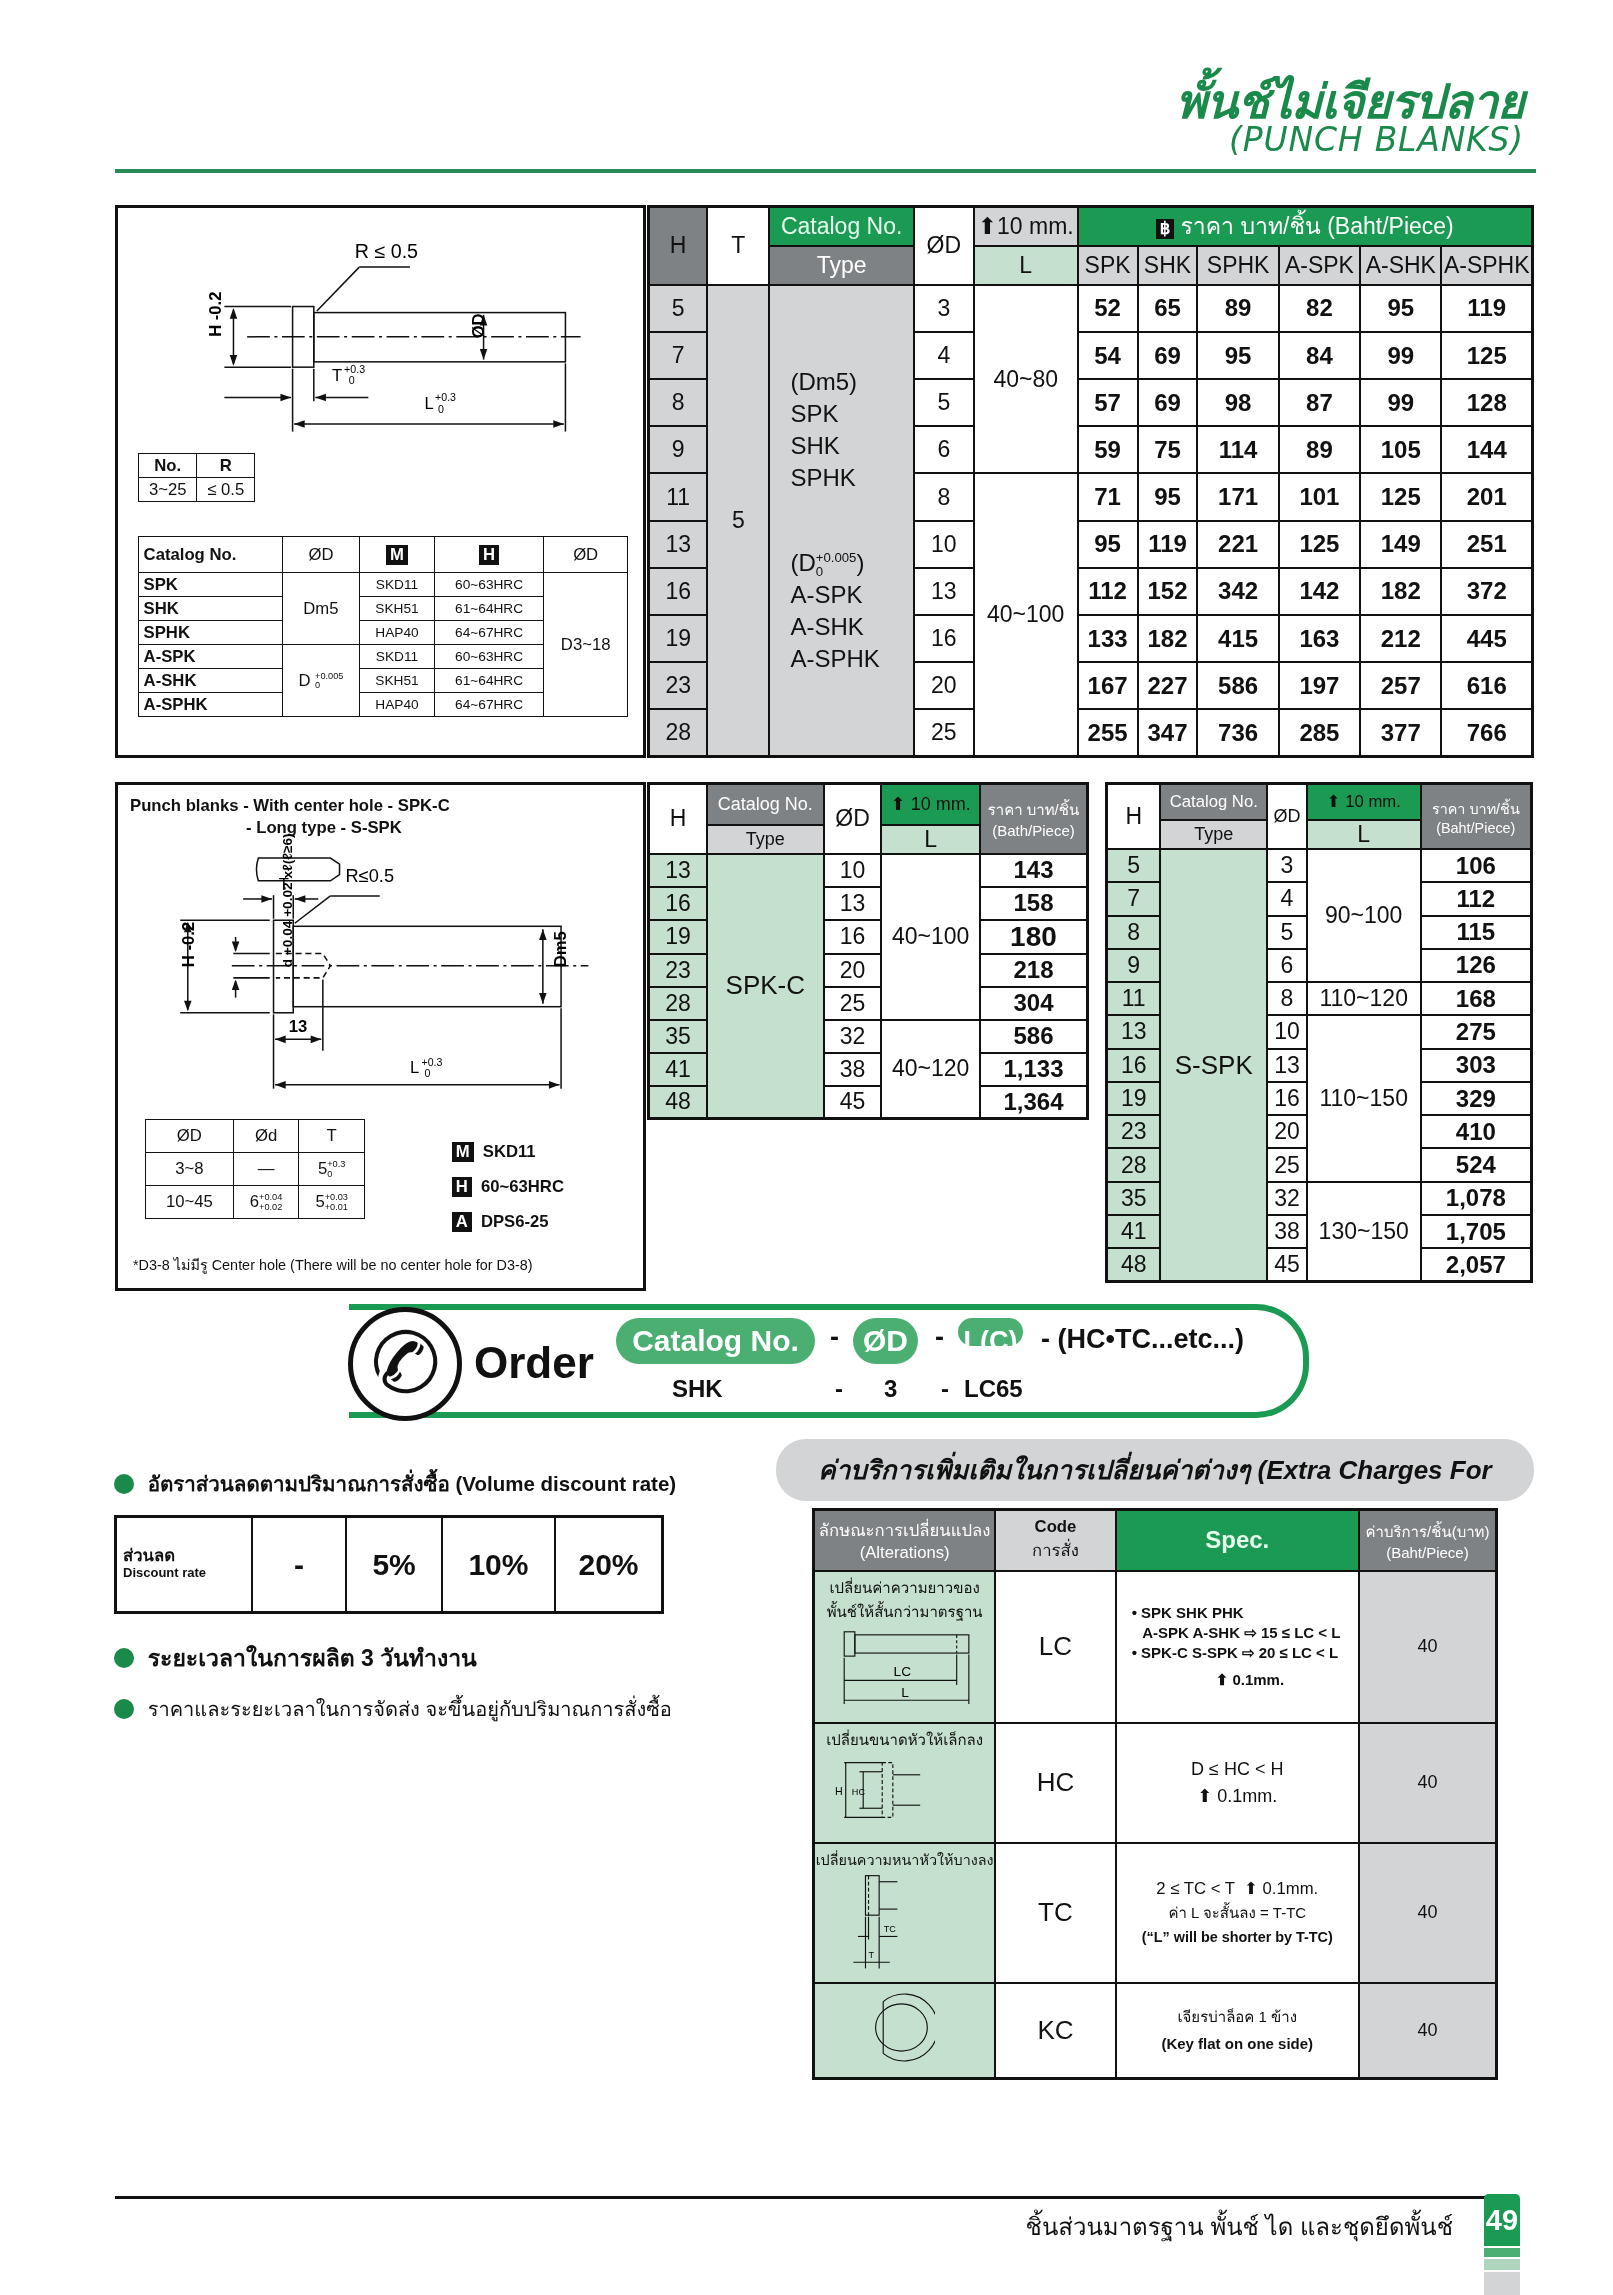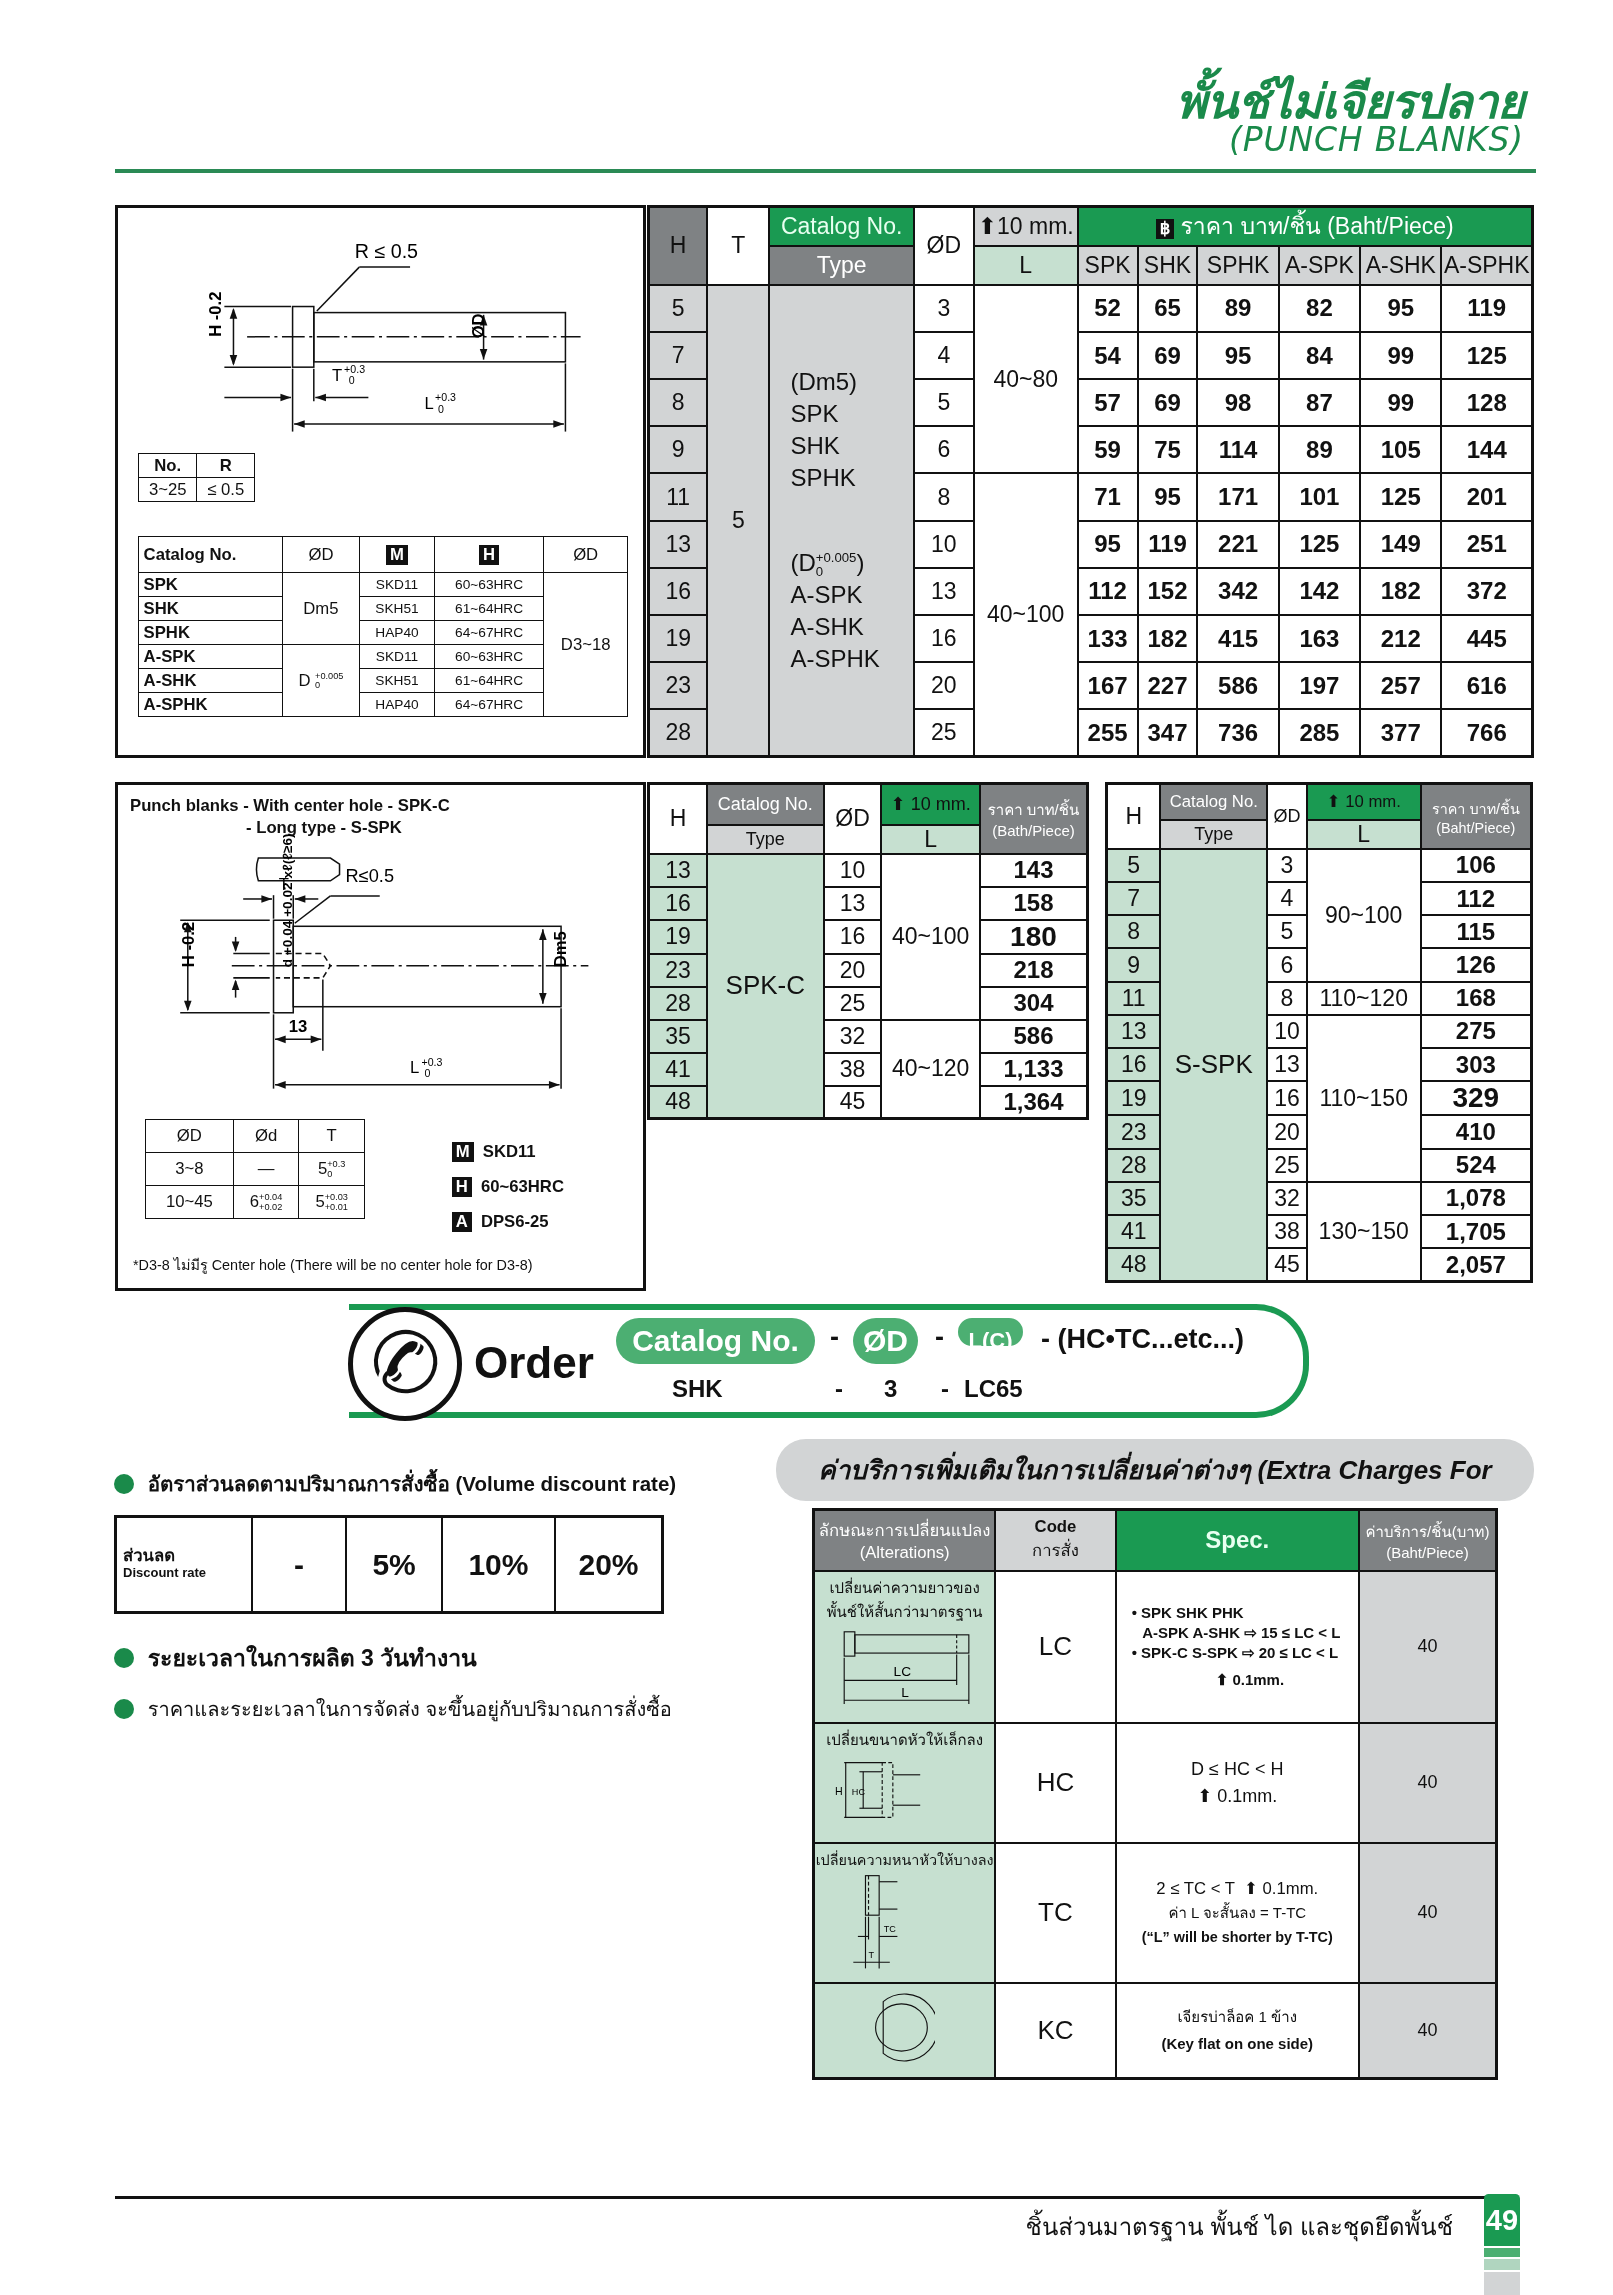--- a/index.html
+++ b/index.html
@@ -547,21 +547,21 @@
         <td class="cell-white bold" style="font-size:24px;">275</td>
       </tr>
       <tr style="height: 33px;">
         <td class="cell-lgreen">16</td>
         <td class="cell-white">13</td>
         <td class="cell-white bold" style="font-size:24px;">303</td>
       </tr>
       <tr style="height: 33px;">
         <td class="cell-lgreen">19</td>
         <td class="cell-white">16</td>
-        <td class="cell-white bold" style="font-size:28px;">329</td>
+        <td class="cell-white bold" style="font-size:24px;">329</td>
       </tr>
       <tr style="height: 33px;">
         <td class="cell-lgreen">23</td>
         <td class="cell-white">20</td>
         <td class="cell-white bold" style="font-size:24px;">410</td>
       </tr>
       <tr style="height: 33px;">
         <td class="cell-lgreen">28</td>
         <td class="cell-white">25</td>
         <td class="cell-white bold" style="font-size:24px;">524</td>
@@ -587,21 +587,21 @@
 
 <div class="abs order"></div>
 <div class="abs" style="left:348px;top:1307px;width:114px;height:114px;border:5.3px solid #111;border-radius:50%;background:#fff;">
   <div style="position:absolute;left:16.7px;top:6px;font-size:84px;line-height:91px;transform:rotate(15deg);">✆</div>
 </div>
 <div class="abs" style="left:474px;top:1338px;font-size:44px;font-weight:bold;font-family:'Liberation Sans Narrow','Liberation Sans',sans-serif;">Order</div>
 <div class="abs order-pill" style="left:616px;top:1318px;width:199px;height:46px;line-height:46px;">Catalog No.</div>
 <div class="abs" style="left:830px;top:1322px;font-size:27px;font-weight:bold;">-</div>
 <div class="abs order-pill" style="left:853px;top:1318px;width:65px;height:46px;line-height:46px;">ØD</div>
 <div class="abs" style="left:935px;top:1322px;font-size:27px;font-weight:bold;">-</div>
-<div class="abs order-pill" style="left:958px;top:1318px;width:65px;height:28px;line-height:46px;font-size:22px;">L(C)</div>
+<div class="abs order-pill" style="left:958px;top:1318px;width:65px;height:28px;line-height:46px;font-size:27px;">L(C)</div>
 <div class="abs" style="left:1041px;top:1324px;font-size:27px;font-weight:bold;"><span>-</span> <span>(HC•TC...etc...)</span></div>
 <div class="abs" style="left:672px;top:1375px;font-size:24px;font-weight:bold;">SHK</div>
 <div class="abs" style="left:835px;top:1375px;font-size:24px;font-weight:bold;">-</div>
 <div class="abs" style="left:884px;top:1375px;font-size:24px;font-weight:bold;">3</div>
 <div class="abs" style="left:941px;top:1375px;font-size:24px;font-weight:bold;">-</div>
 <div class="abs" style="left:964px;top:1375px;font-size:24px;font-weight:bold;">LC65</div>
 
 <div class="abs" style="left:114px;top:1467px;font-size:20.5px;font-weight:bold;display:flex;align-items:center;gap:13.7px;">
   <span class="bullet"></span>
   <span>อัตราส่วนลดตามปริมาณการสั่งซื้อ (Volume discount rate)</span>

